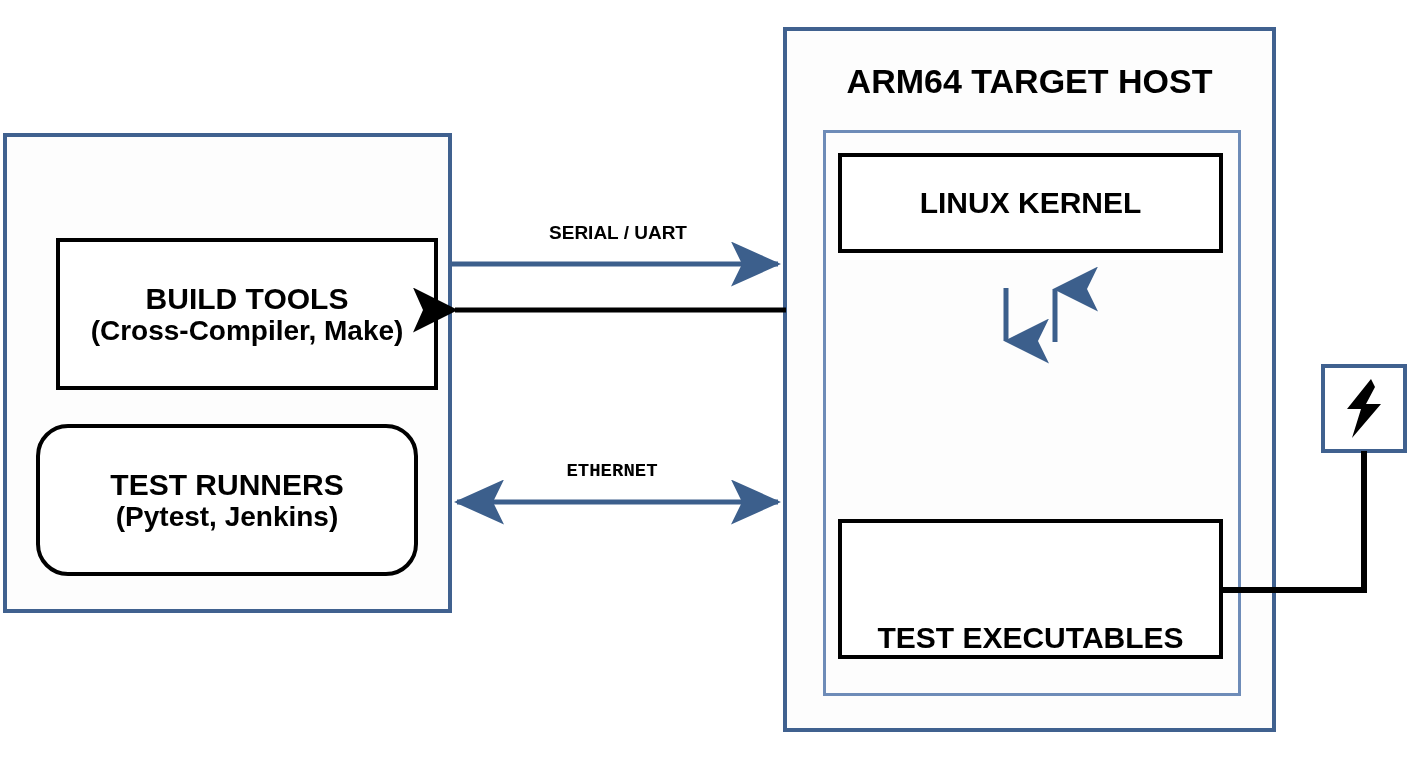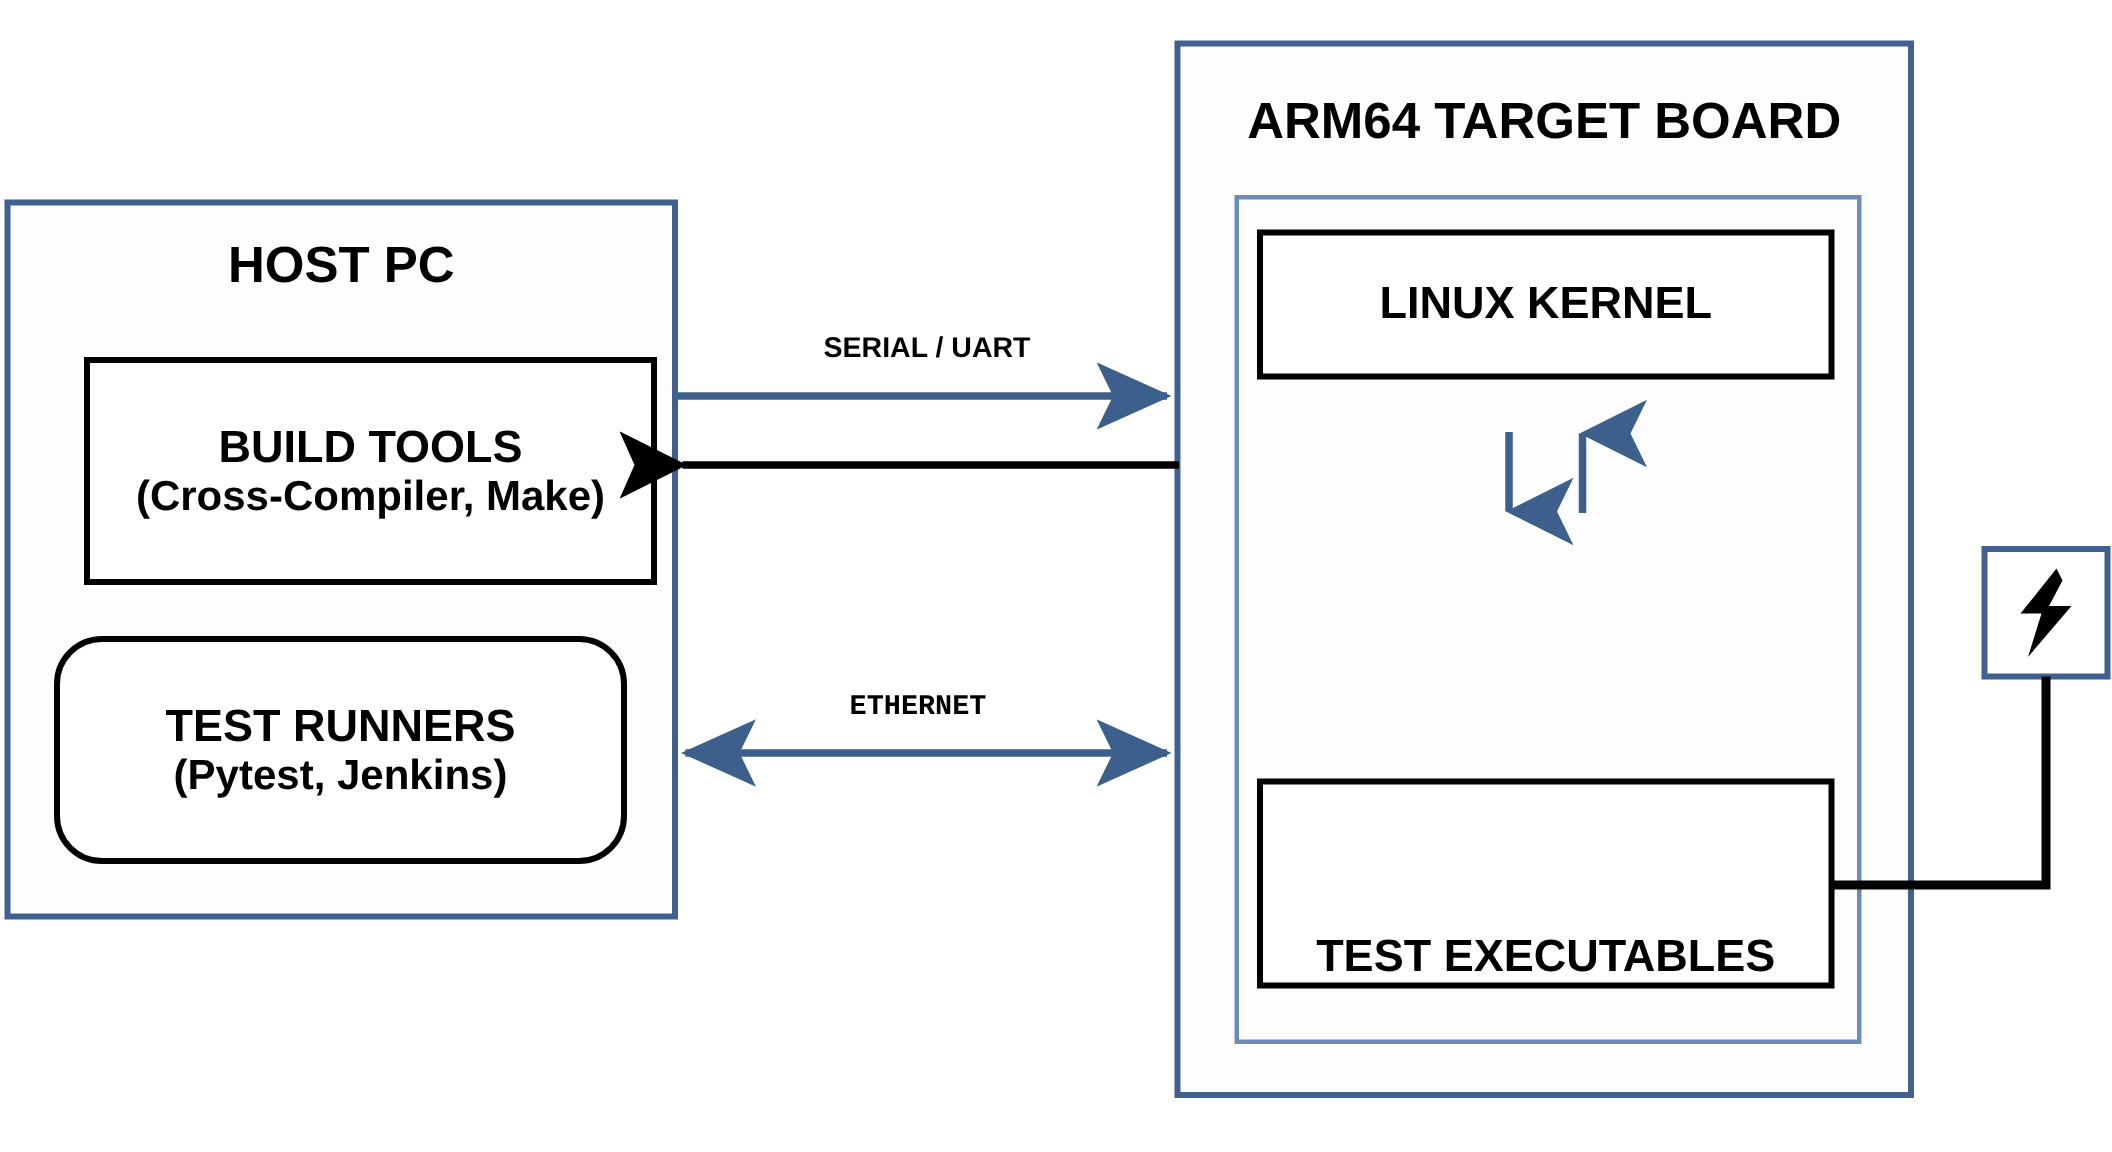--- a/index.html
+++ b/index.html
@@ -84,35 +84,34 @@
     justify-content: center;
   }
 </style>
 </head>
 <body>
 
 <div id="canvas">
 
   <div class="group-box outer-blue" style="left:3px; top:133px; width:449px; height:480px;"></div>
 
-  <div class="group-title" style="left:3px; top:158px; width:449px; font-size:34px;">HOST PC</div>
 
   <div class="black-box" style="left:36px; top:238px; width:382px; height:152px;margin-left:20px;">
     <span class="box-line line-main">BUILD TOOLS</span>
     <span class="box-line line-sub">(Cross-Compiler, Make)</span>
   </div>
 
   <div class="black-box" style="left:36px; top:424px; width:382px; height:152px;border-radius:32px;">
     <span class="box-line line-main">TEST RUNNERS</span>
     <span class="box-line line-sub">(Pytest, Jenkins)</span>
   </div>
 
   <div class="group-box outer-blue" style="left:783px; top:27px; width:493px; height:705px;"></div>
 
-  <div class="group-title" style="left:783px; top:62px; width:493px; font-size:34px;">ARM64 TARGET BOARD</div>
+  <div class="group-title" style="left:783px; top:62px; width:493px; font-size:34px;">ARM64 TARGET HOST</div>
 
   <div class="group-box inner-blue" style="left:823px; top:130px; width:418px; height:566px;"></div>
 
   <div class="black-box" style="left:838px; top:153px; width:385px; height:100px;">
     <span class="box-line line-main">LINUX KERNEL</span>
   </div>
 
 
   <div class="black-box" style="left:838px; top:519px; width:385px; height:140px;justify-content:flex-end;">
     <span class="box-line line-main">TEST EXECUTABLES</span>

